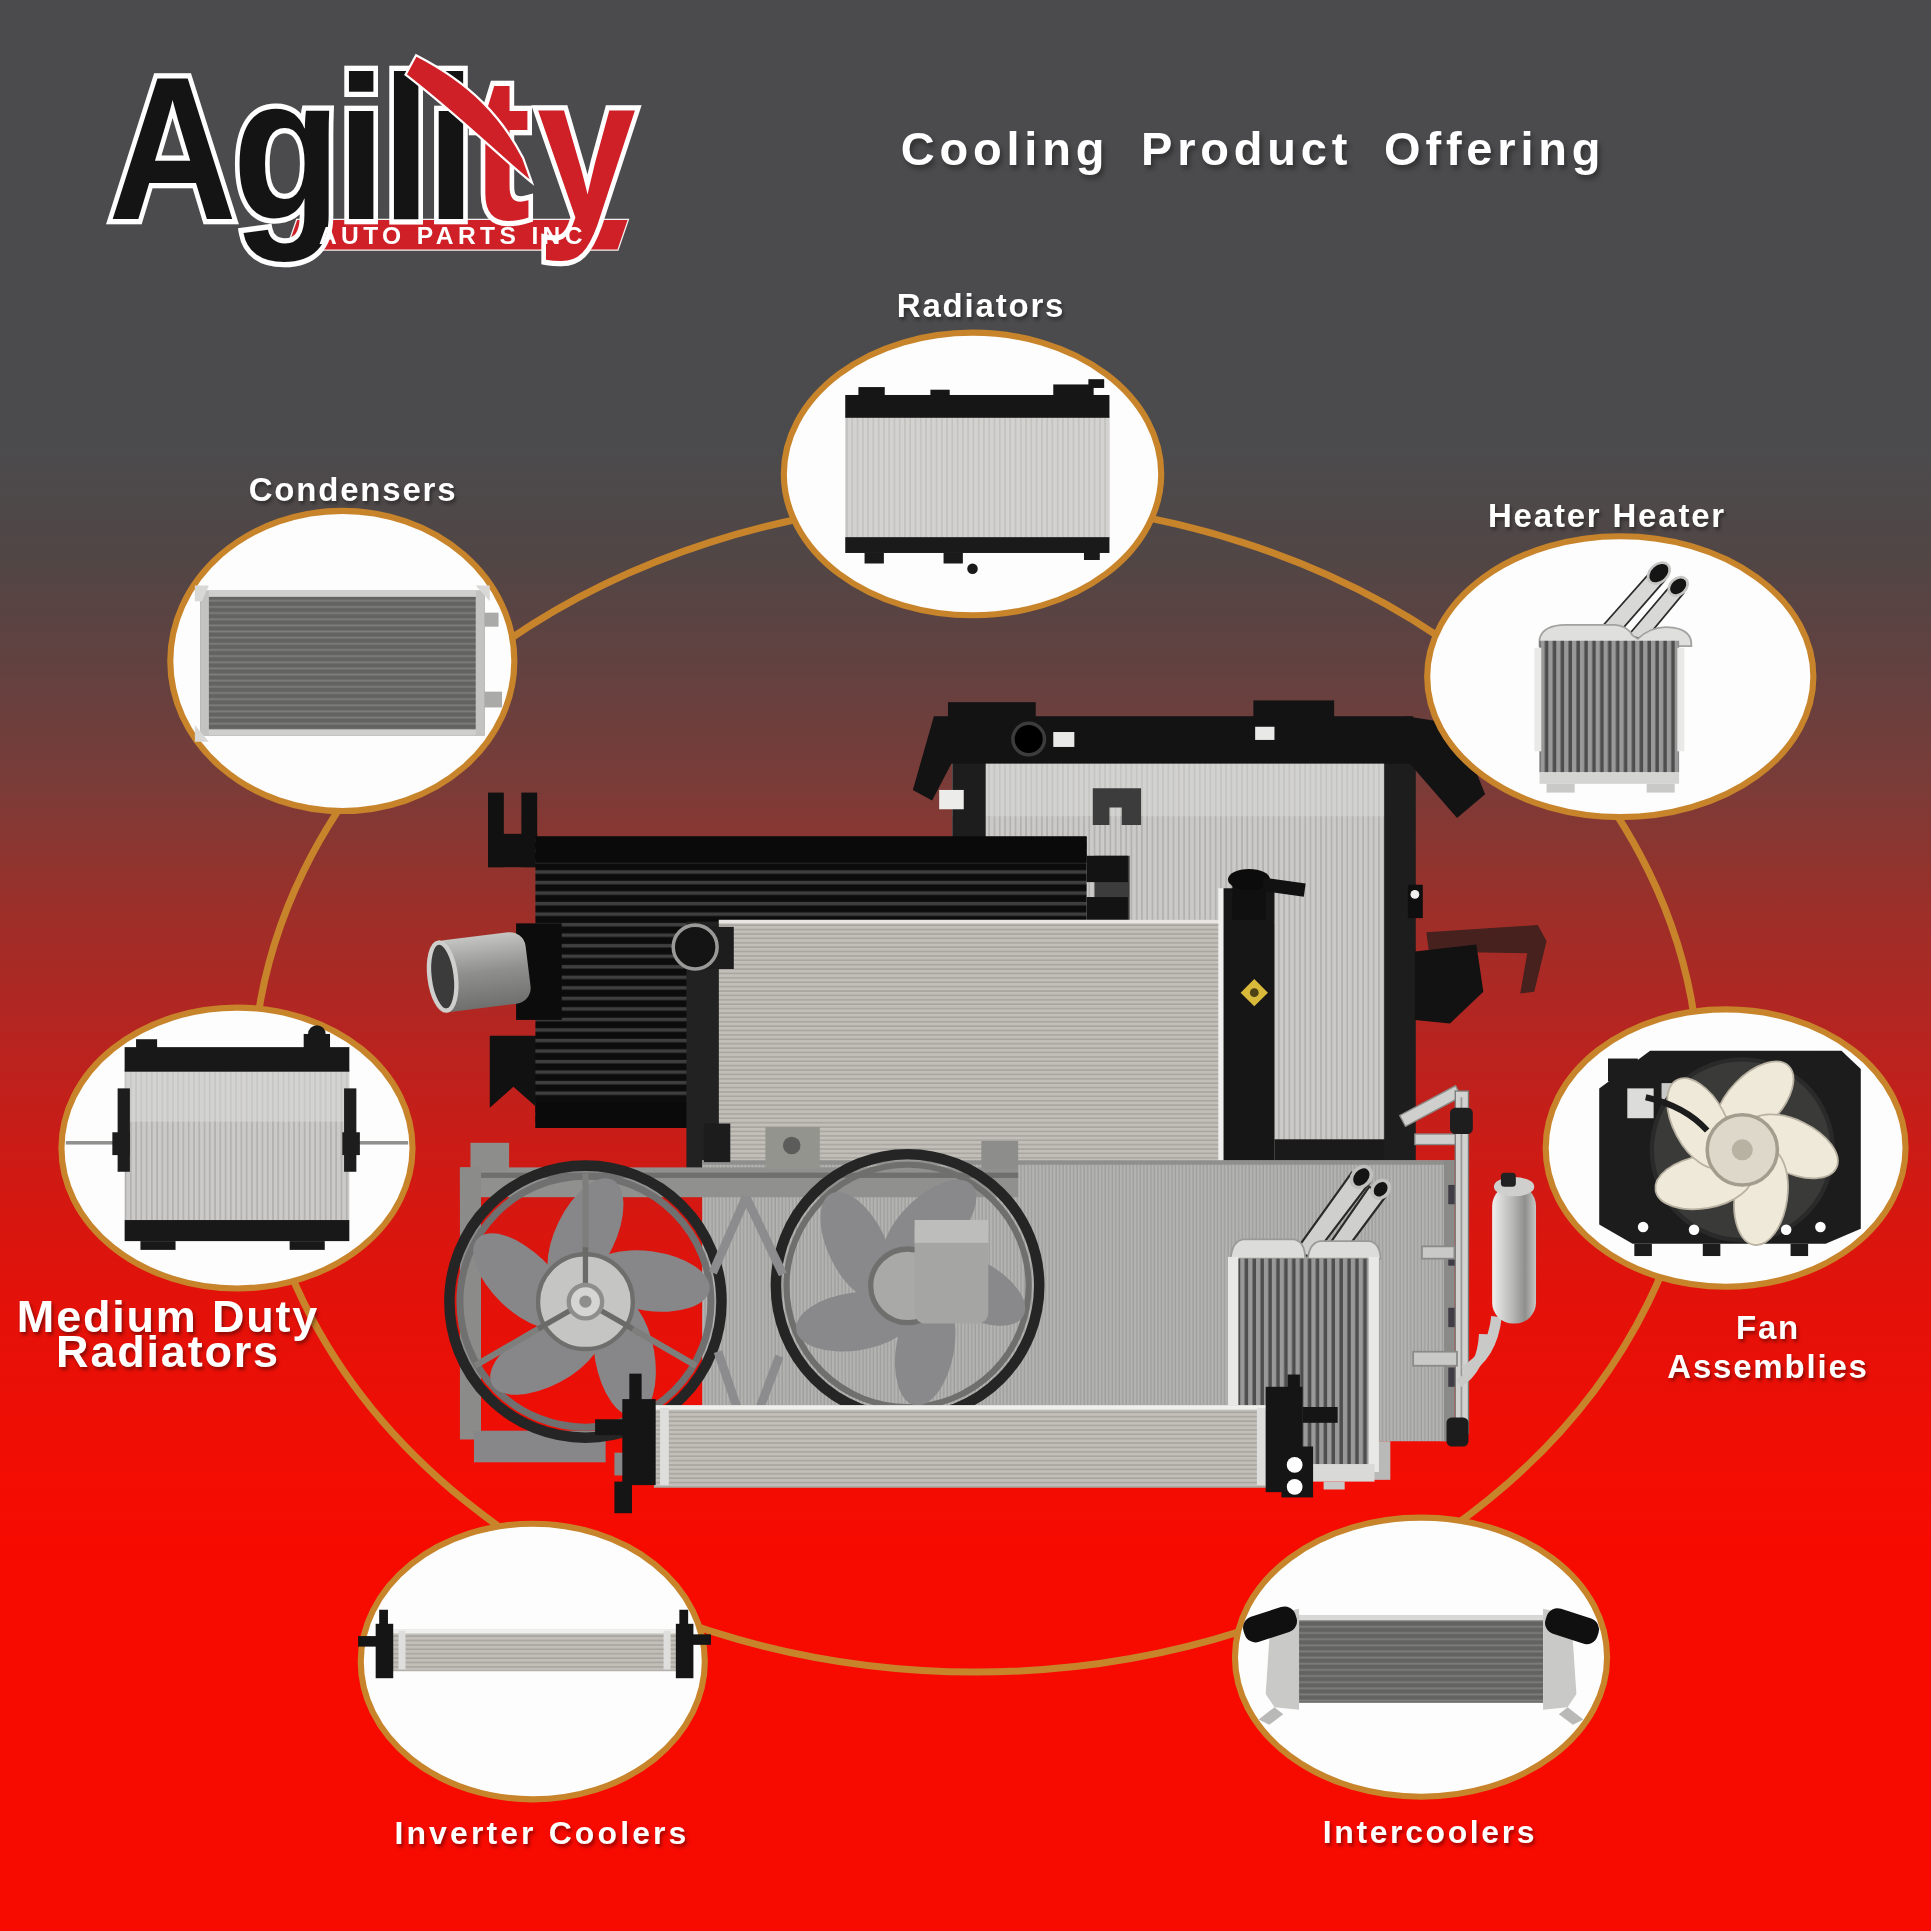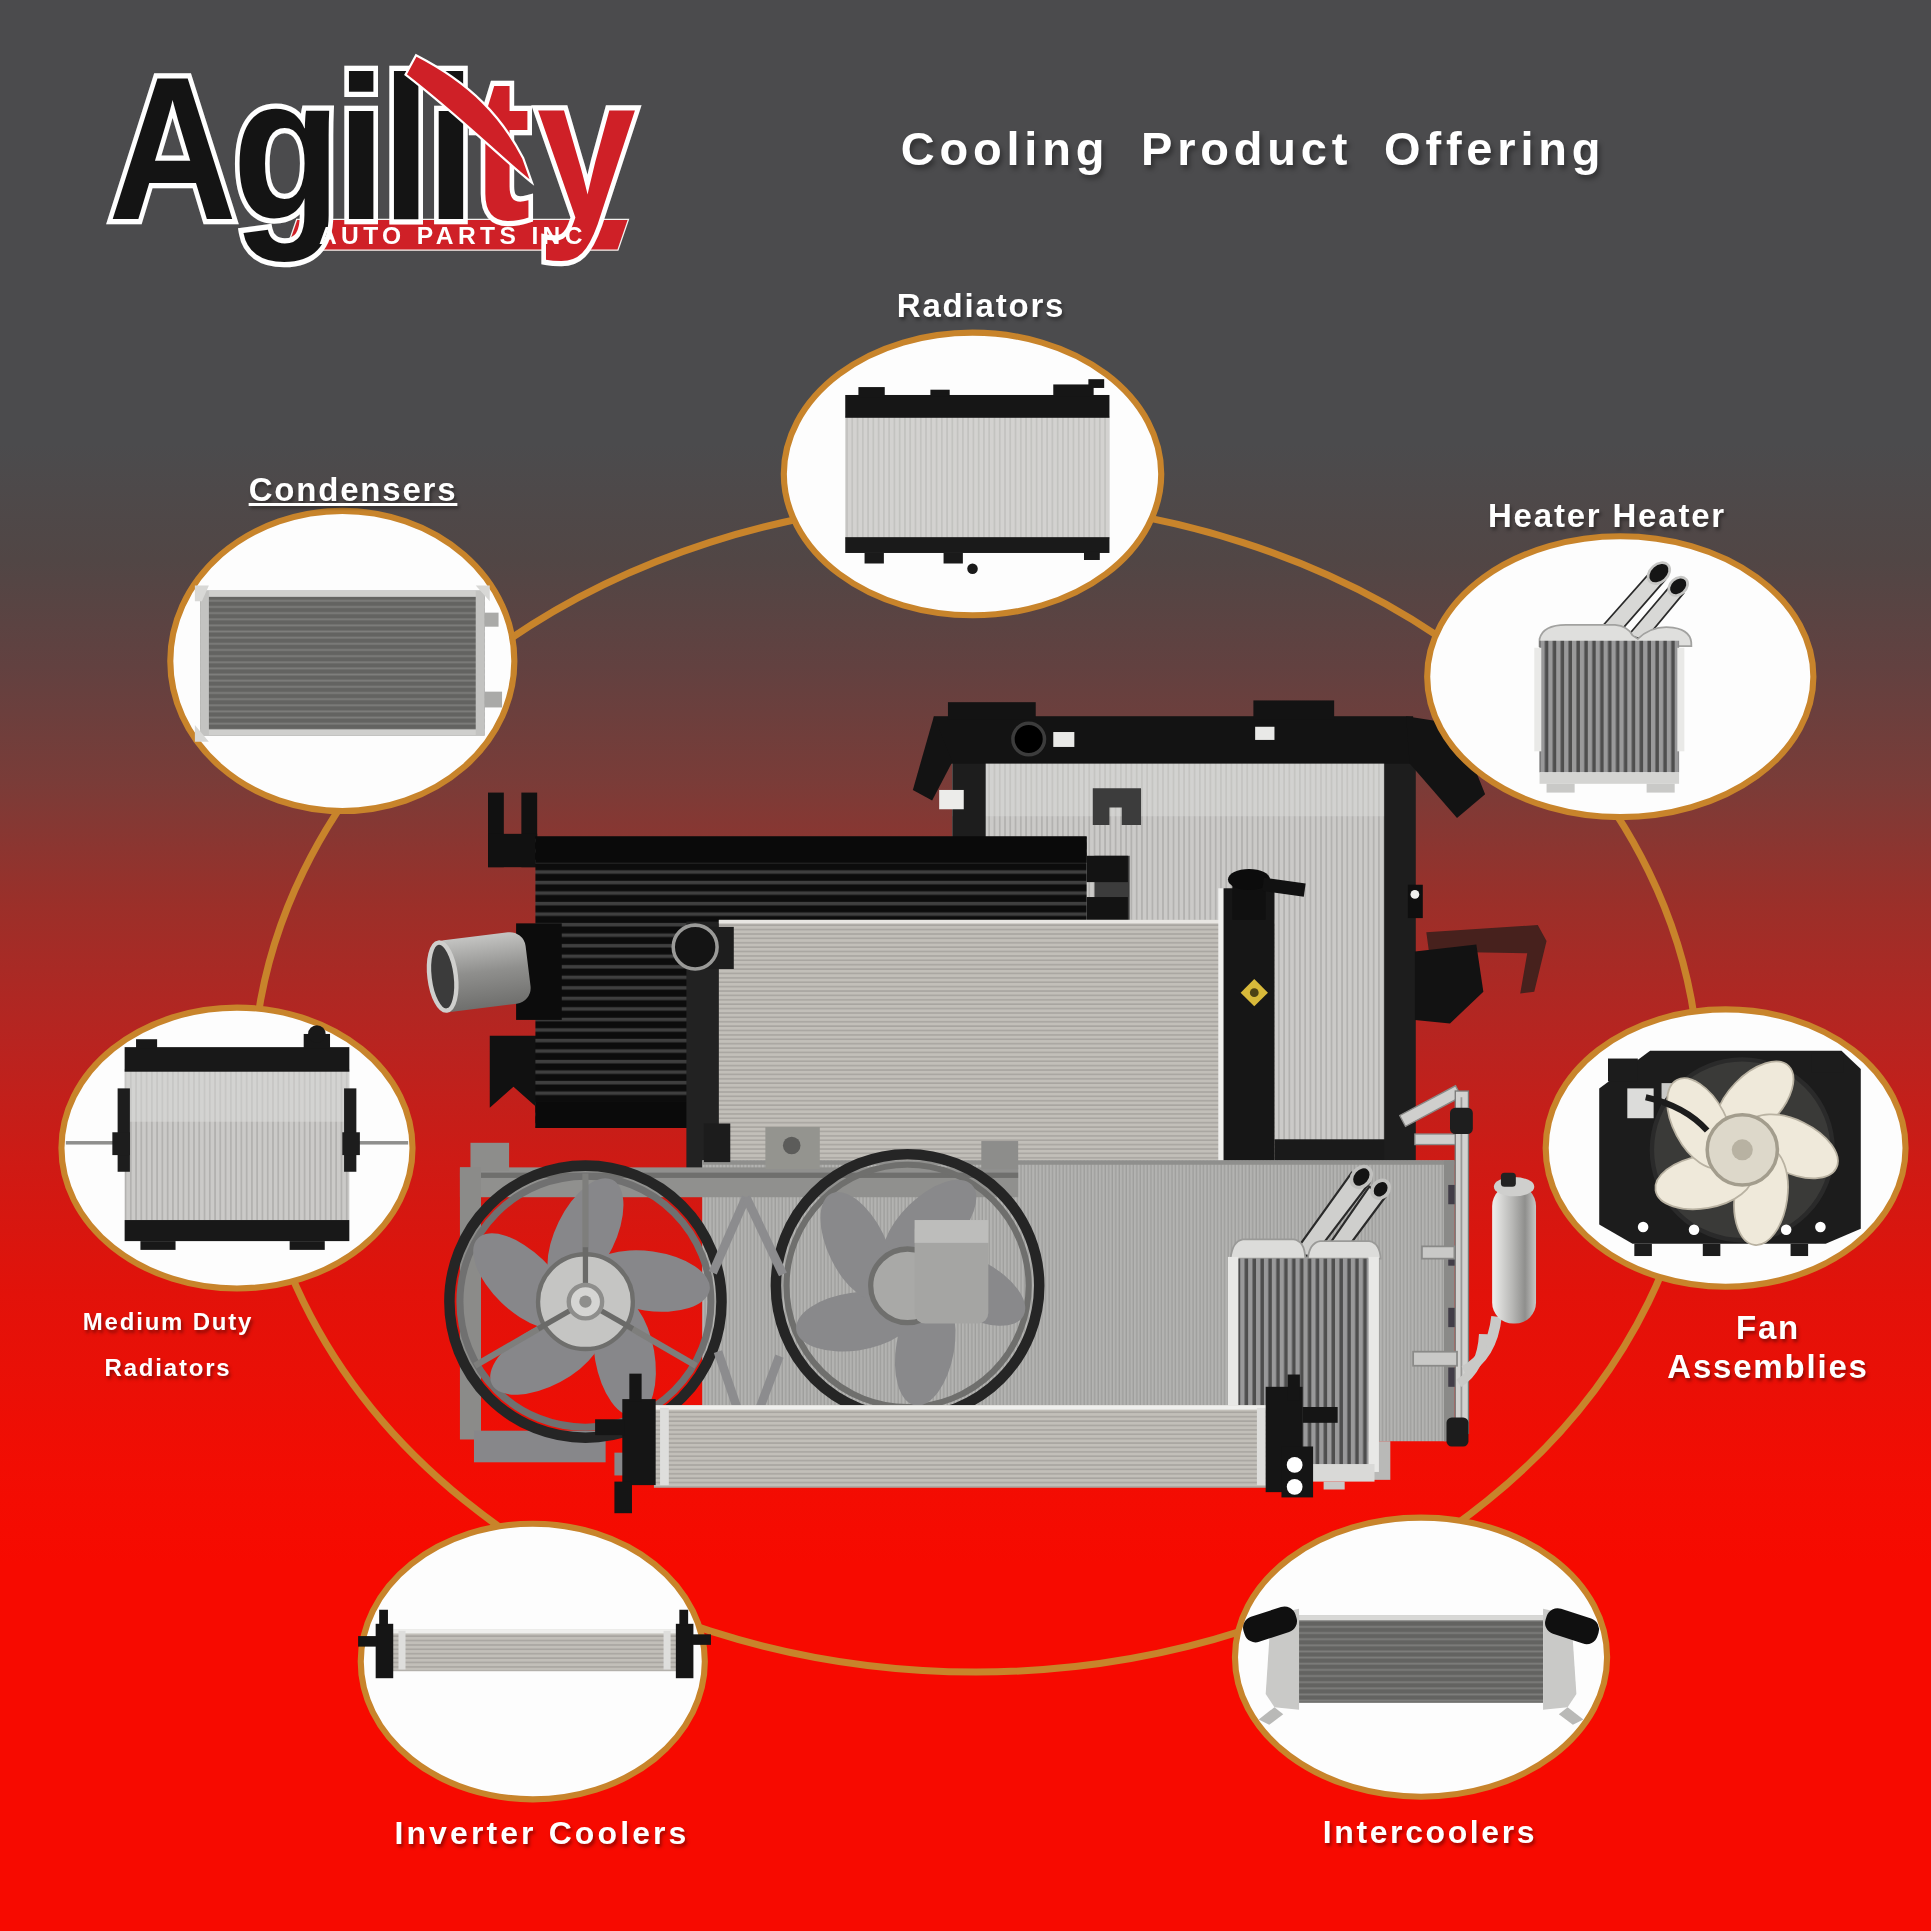--- a/index.html
+++ b/index.html
@@ -406,23 +406,23 @@
 
 <g id="logo">
   <polygon points="338,250 716,250 704,285 326,285" fill="#cf2027" stroke="#f2f2f0" stroke-width="1.5"></polygon>
   <text x="141" y="250" transform="scale(0.875 1)" font-family="Liberation Sans, sans-serif" font-weight="bold" font-size="232" letter-spacing="-6" paint-order="stroke" stroke="#fff" stroke-width="12" fill="#141414">Agili<tspan fill="#cf2027" letter-spacing="8">ty</tspan></text>
   <path d="M474,63 C538,96 572,134 596,180 L606,208 C572,181 522,131 462,85 Z" fill="#cf2027" stroke="#fff" stroke-width="2.5"></path>
   <text x="516" y="278" text-anchor="middle" font-family="Liberation Sans, sans-serif" font-weight="bold" font-size="28" letter-spacing="5" fill="#fff">AUTO PARTS INC</text>
 </g>
 </svg>
 
 <div class="lbl" style="left:981px;top:287px;font-size:33px;">Radiators</div>
-<div class="lbl" style="left:353px;top:471px;font-size:33px;text-decoration:underline;">Condensers</div>
+<div class="lbl" style="left:353px;top:471px;font-size:33px;">Condensers</div>
 <div class="lbl" style="left:1607px;top:497px;font-size:33px;">Heater Heater</div>
-<div class="lbl" style="left:168px;top:1299px;font-size:24px;line-height:46px;">Medium Duty<br>Radiators</div>
+<div class="lbl" style="left:168px;top:1299px;font-size:45px;line-height:35px;">Medium Duty<br>Radiators</div>
 <div class="lbl" style="left:1768px;top:1308px;font-size:33px;line-height:39px;">Fan<br>Assemblies</div>
 <div class="lbl" style="left:542px;top:1815px;font-size:32px;letter-spacing:3.1px;">Inverter Coolers</div>
 <div class="lbl" style="left:1430px;top:1814px;font-size:32px;letter-spacing:2.6px;">Intercoolers</div>
 
 <div style="position:absolute;left:1253px;top:121px;transform:translateX(-50%);
   color:#fff;font-weight:bold;font-size:47px;letter-spacing:4.8px;word-spacing:14px;white-space:nowrap;
   text-shadow:2.6px 3.5px 5.3px rgba(0,0,0,0.35);">Cooling Product Offering</div>
 </div>
 
 

